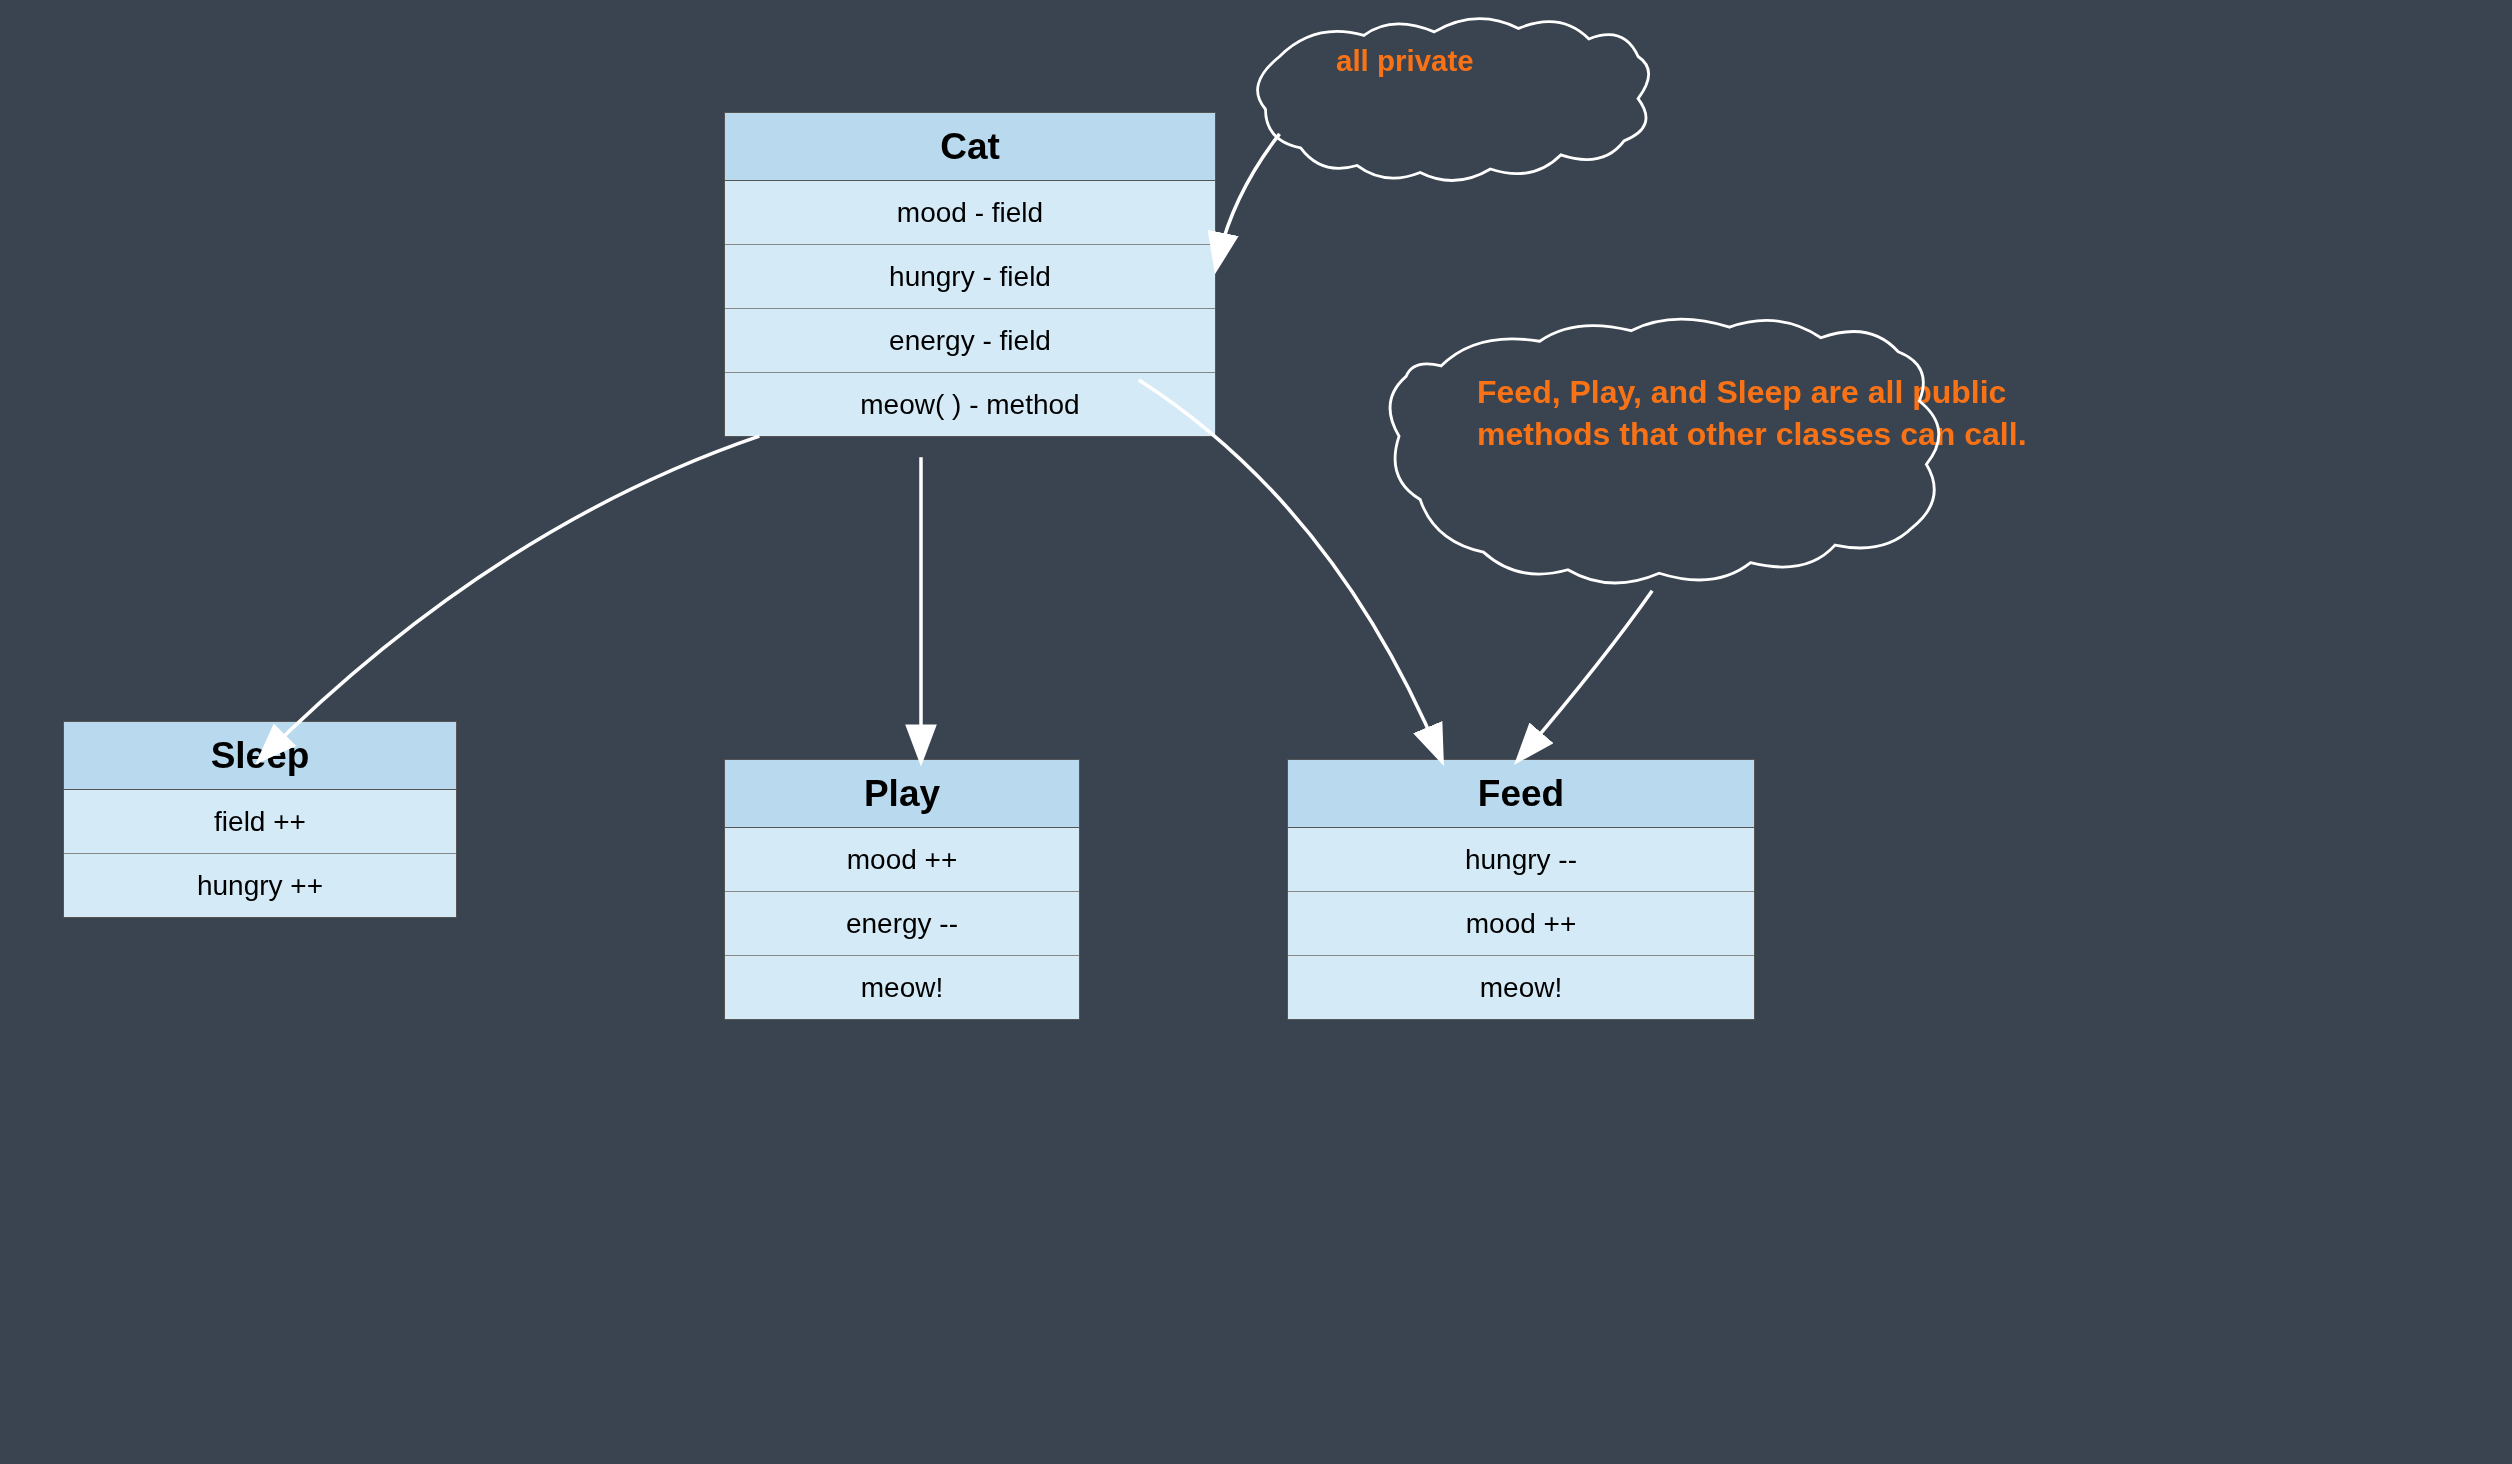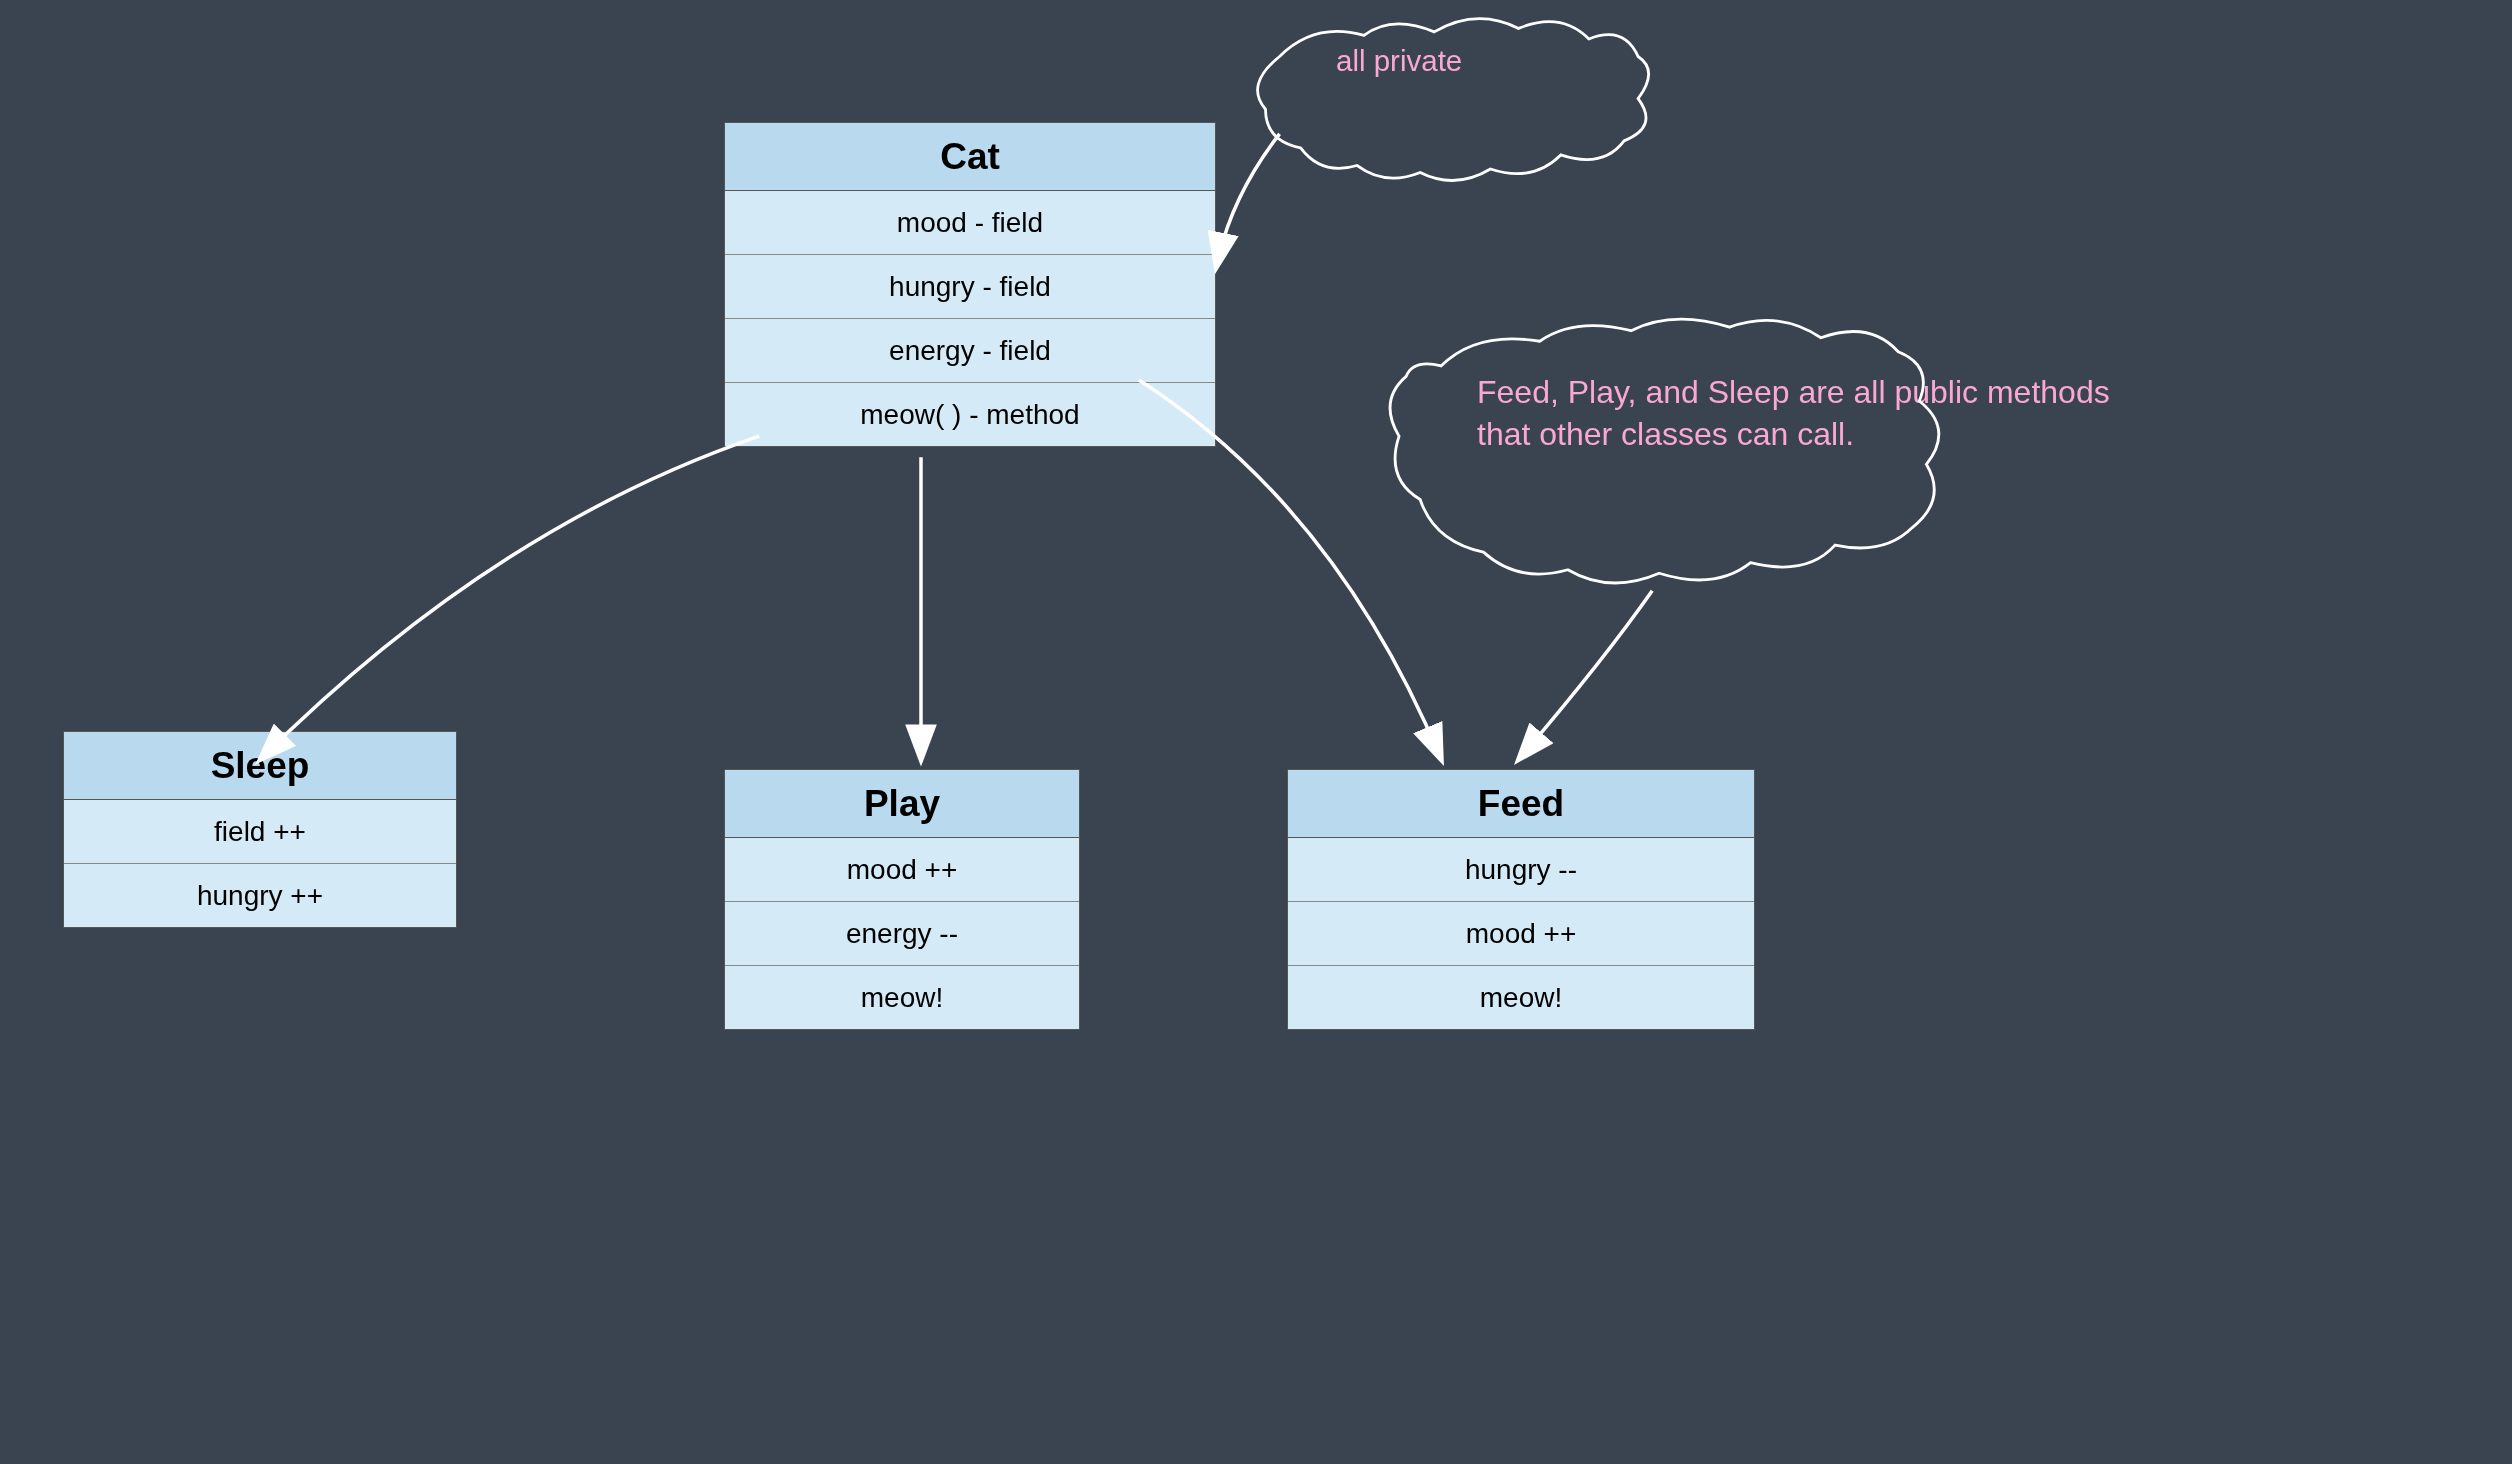--- a/index.html
+++ b/index.html
@@ -11,21 +11,20 @@
       position: relative;
       overflow: hidden;
       font-family: Arial, sans-serif;
     }
 
     .class-box {
       position: absolute;
       background: #7dd3fc;
       border: 1.4px solid #555;
       text-align: center;
-      margin-top: 10px;
     }
 
     .class-title {
       background: #b8d9ee;
       font-size: 37px;
       font-weight: 900;
       padding: 12.7px 21px;
       border-bottom: 1.4px solid #555;
       font-family: Arial Black, Arial, sans-serif;
     }
@@ -65,23 +64,23 @@
     
     #feed-box {
       left: 1287px;
       top: 759px;
       width: 468px;
     }
 
     
     .bubble {
       position: absolute;
-      color: #f9a8d4;
+      color: #f97316;
       font-size: 31px;
-      font-weight: normal;
+      font-weight: bold;
       line-height: 1.3;
       font-family: Arial, sans-serif;
     }
 
     #bubble-private {
       top: 42px;
       left: 1336px;
       font-size: 29.5px;
     }
 

